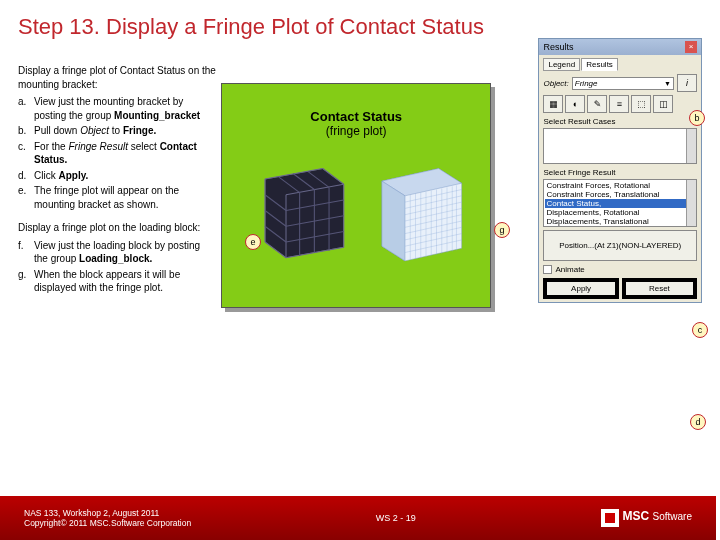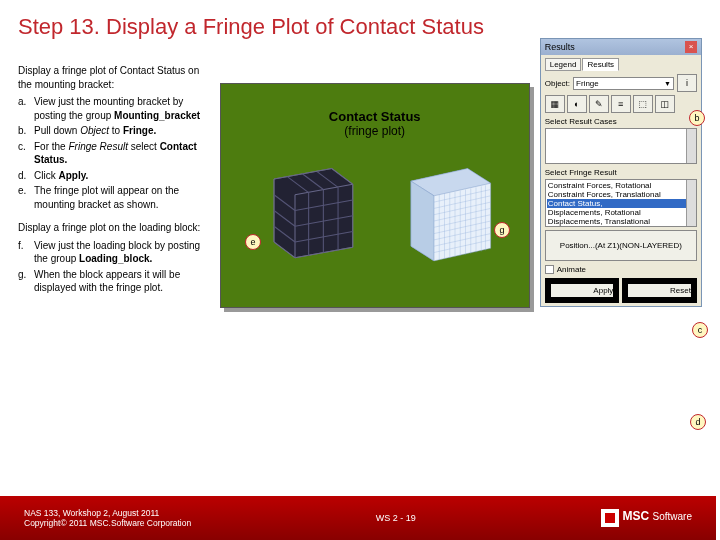--- a/index.html
+++ b/index.html
@@ -11,52 +11,52 @@
   
   .left-col { width: 200px; font-size: 10px; line-height: 1.35; padding-top: 16px; }
   .intro { margin-bottom: 4px; }
   .step-list { list-style: none; margin-bottom: 10px; }
   .step-list li { display: flex; margin-bottom: 2px; }
   .step-list .marker { width: 16px; flex-shrink: 0; }
   .step-list .txt { flex: 1; }
   .intro2 { margin-top: 10px; margin-bottom: 4px; }
   
   .mid-col { width: 310px; position: relative; margin-left: 5px; margin-top: 35px; }
-  .figure-frame { width: 310px; height: 225px; border: 1px solid #555; background: #4d7c0f; position: relative; box-shadow: 4px 4px 0 #999; }
+  .figure-frame { width: 270px; height: 225px; border: 1px solid #555; background: #84cc16; position: relative; box-shadow: 4px 4px 0 #999; }
   .fig-title { text-align: center; font-size: 13px; font-weight: bold; margin-top: 25px; }
   .fig-sub { text-align: center; font-size: 12px; }
   .cubes { display: flex; justify-content: space-around; margin-top: 20px; padding: 0 15px; }
   .cube { width: 105px; height: 105px; position: relative; }
   .cube svg { width: 100%; height: 100%; }
   
   .right-col { width: 165px; margin-left: 10px; margin-top: -10px; }
   .panel { border: 1px solid #7a95b5; background: #ece9d8; font-size: 8px; position: relative; }
   .panel-title { background: linear-gradient(#b0c4e0, #9bb0d0); padding: 2px 4px; font-size: 9px; display: flex; justify-content: space-between; align-items: center; }
   .panel-close { width: 12px; height: 12px; background: #d9534f; color: #fff; text-align: center; line-height: 12px; font-size: 8px; }
   .panel-body { padding: 3px 4px; }
   .tabs { display: flex; gap: 1px; margin-bottom: 3px; }
   .tab { border: 1px solid #999; padding: 1px 4px; background: #f5f5f0; font-size: 8px; }
   .tab.active { background: #fff; border-bottom: 1px solid #fff; }
-  .row { display: flex; align-items: center; margin-bottom: 2px; gap: 3px; }
+  .row { display: flex; align-items: center; margin-bottom: 2px; gap: 3px; font-style: italic; }
   .lbl { font-size: 8px; }
   .sel { border: 1px solid #888; background: #fff; padding: 1px 2px; flex: 1; display: flex; justify-content: space-between; align-items: center; font-size: 8px; }
   .sel .arr { font-size: 7px; }
   .icon-row { display: flex; gap: 2px; margin: 3px 0; }
   .ibtn { width: 20px; height: 18px; border: 1px solid #888; background: #f0f0e8; display: flex; align-items: center; justify-content: center; font-size: 9px; }
   .section-title { font-size: 8px; margin-top: 4px; margin-bottom: 2px; display: flex; justify-content: space-between; }
   .broom { font-size: 8px; }
   .listbox { border: 1px solid #888; background: #fff; height: 36px; overflow: hidden; font-size: 8px; padding: 1px; margin-bottom: 3px; position: relative; }
   .listbox .item { padding: 0 1px; white-space: nowrap; }
   .listbox .item.sel { background: #fff; }
   .listbox .scrollbar { position: absolute; right: 0; top: 0; bottom: 0; width: 10px; background: #ddd; border-left: 1px solid #999; }
   .long-btn { border: 1px solid #888; background: #f0f0e8; padding: 10px; text-align: center; font-size: 8px; margin: 3px 0; }
   .chk-row { display: flex; align-items: center; gap: 3px; margin: 4px 0; }
   .chk { width: 9px; height: 9px; border: 1px solid #888; background: #fff; }
   .btn-row { display: flex; gap: 3px; }
-  .btn { flex: 1; border: 6px solid #000000; background: #f0f0e8; padding: 2px 0; text-align: right; font-size: 8px; }
+  .btn { flex: 1; border: 4px solid #000000; background: #f0f0e8; padding: 2px 0; text-align: center; font-size: 8px; }
   
   .callout { position: absolute; width: 16px; height: 16px; border-radius: 50%; border: 1px solid #c1272d; background: #fff7c0; font-size: 9px; display: flex; align-items: center; justify-content: center; }
   .callout.e { left: 245px; top: 234px; }
   .callout.g { left: 494px; top: 222px; }
   .callout.b { left: 689px; top: 110px; }
   .callout.c { left: 692px; top: 322px; }
   .callout.d { left: 690px; top: 414px; }
   
   .footer { position: absolute; left: 0; bottom: 0; width: 716px; height: 44px; background: linear-gradient(#b00, #800); display: flex; align-items: center; justify-content: space-between; padding: 0 24px; }
   .footer-left { color: #fff; font-size: 8.5px; line-height: 1.2; }

